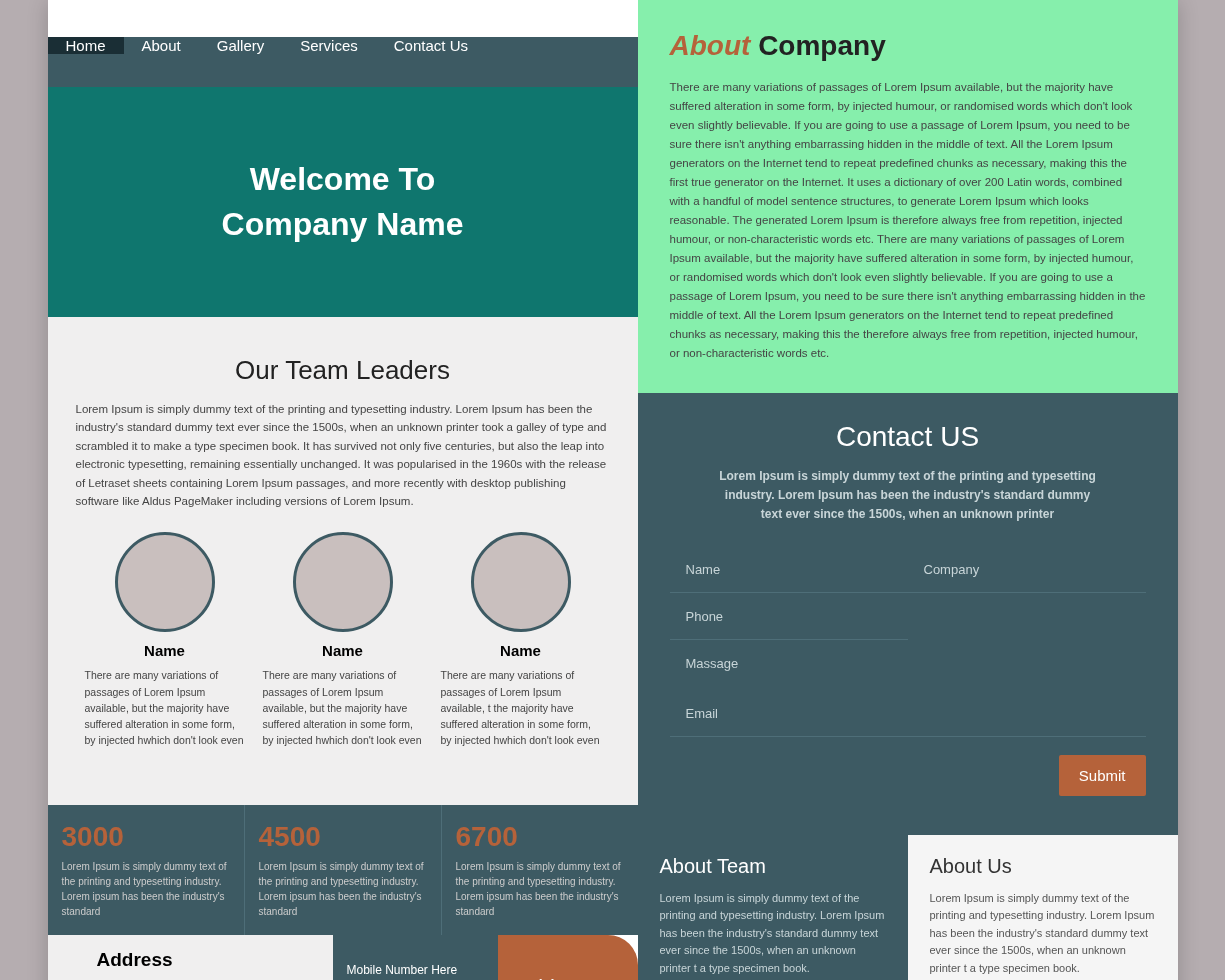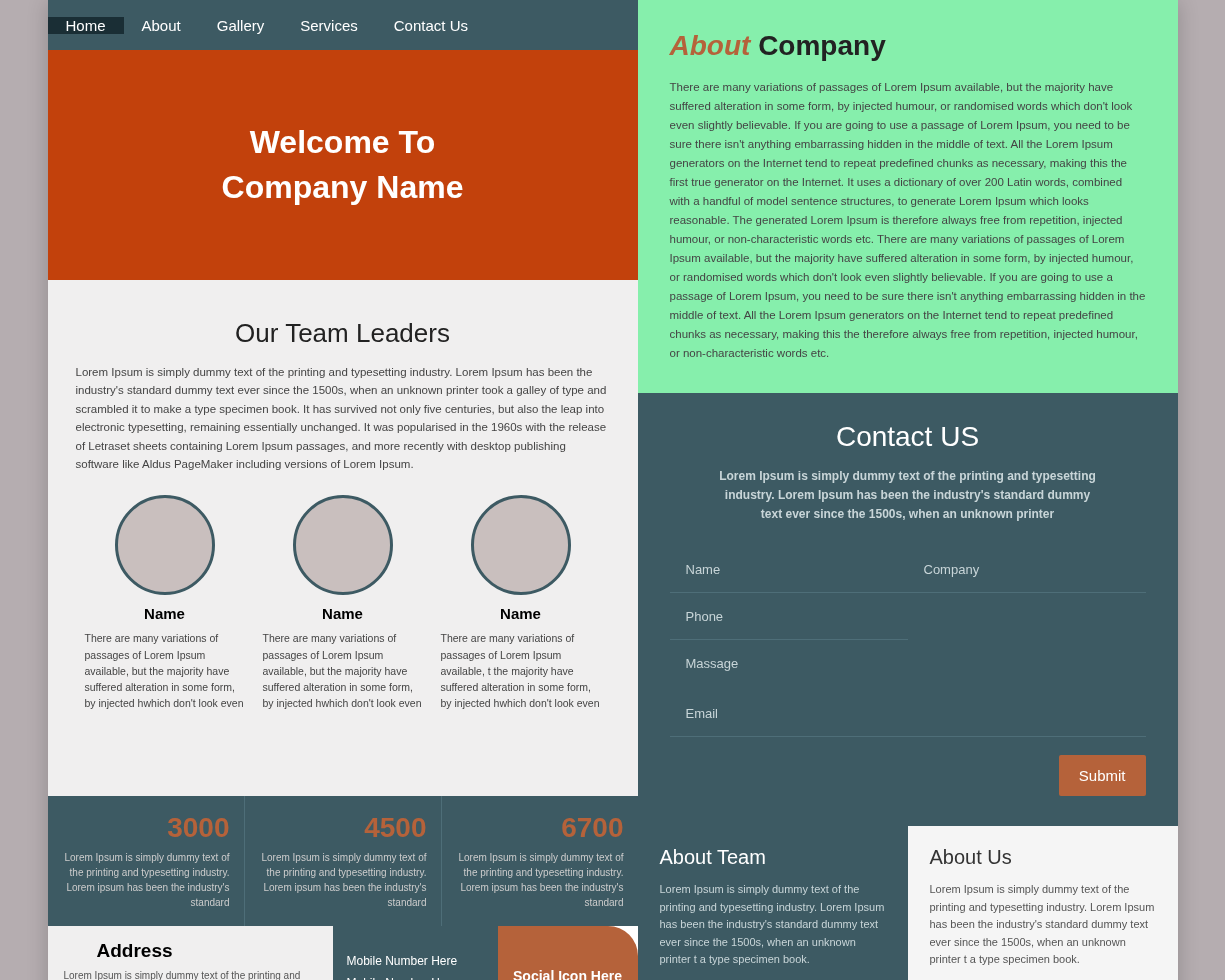--- a/index.html
+++ b/index.html
@@ -21,39 +21,40 @@
     
     .left-panel {
       width: 590px;
       display: flex;
       flex-direction: column;
     }
     
     .nav-bar {
       background: #3d5a63;
       display: flex;
-      align-items: center;
+      align-items: flex-start;
       height: 50px;
+      margin-top: 37px;
     }
     .nav-item {
       color: #fff;
       padding: 0 18px;
       display: flex;
       align-items: center;
       font-size: 15px;
       cursor: pointer;
       font-family: Arial, sans-serif;
     }
     .nav-item.active {
       background: #1a2e35;
       color: #fff;
     }
     
     .hero-section {
-      background: #c2410c;
+      background: #0f766e;
       height: 230px;
       display: flex;
       justify-content: center;
       align-items: center;
     }
     .hero-title {
       color: #fff;
       font-size: 32px;
       font-weight: bold;
       text-align: center;
@@ -115,21 +116,20 @@
     }
     
     .stats-section {
       background: #3d5a63;
       display: flex;
     }
     .stat-item {
       flex: 1;
       padding: 16px 14px;
       border-right: 1px solid #4e6e78;
-      text-align: right;
     }
     .stat-item:last-child { border-right: none; }
     .stat-number {
       font-size: 28px;
       font-weight: bold;
       font-family: Arial, sans-serif;
       color: #b5623a;
       margin-bottom: 6px;
     }
     .stat-desc {

